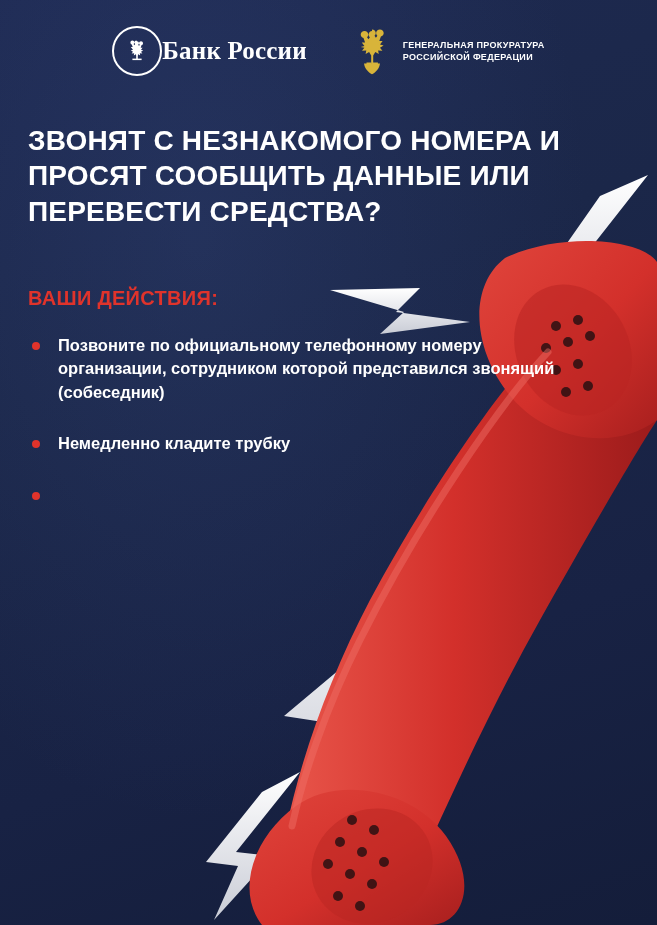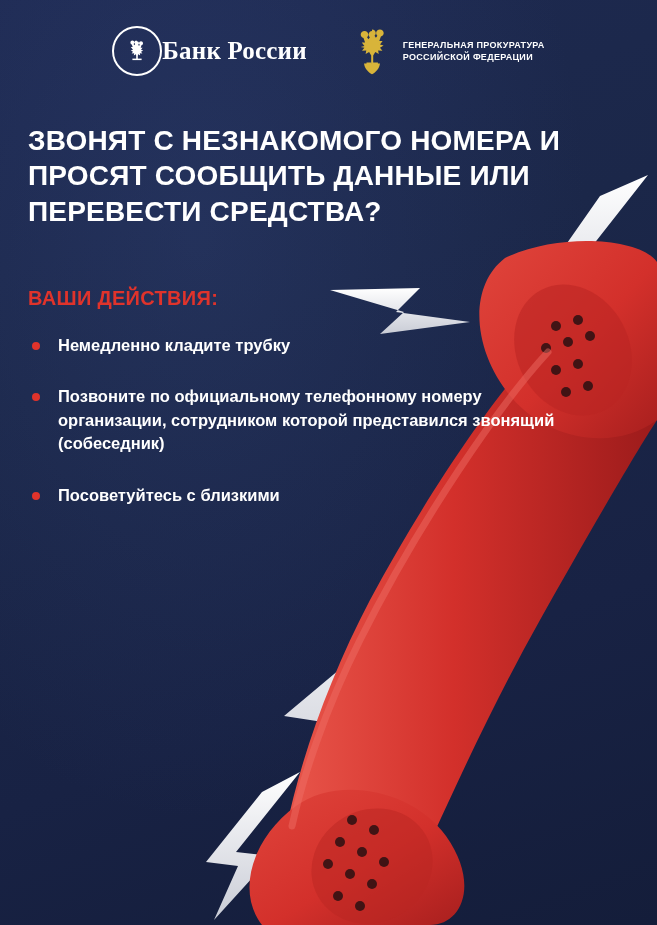--- a/index.html
+++ b/index.html
@@ -268,26 +268,25 @@
 
     </div>
 
     <h1 class="headline">ЗВОНЯТ С НЕЗНАКОМОГО НОМЕРА И ПРОСЯТ СООБЩИТЬ ДАННЫЕ ИЛИ ПЕРЕВЕСТИ СРЕДСТВА?</h1>
 
     <div class="actions-title">ВАШИ ДЕЙСТВИЯ:</div>
 
     <ul class="bullets">
       <li>
         <span class="dot"></span>
+        <span>Позвоните по официальному телефонному номеру организации, сотрудником которой представился звонящий (собеседник)</span>
+      </li>
+      <li>
+        <span class="dot"></span>
         <span>Немедленно кладите трубку</span>
       </li>
       <li>
         <span class="dot"></span>
-        <span>Позвоните по официальному телефонному номеру организации, сотрудником которой представился звонящий (собеседник)</span>
-      </li>
-      <li>
-        <span class="dot"></span>
-        <span>Посоветуйтесь с близкими</span>
       </li>
     </ul>
 
   </div>
 </div>
 
 </body></html>

